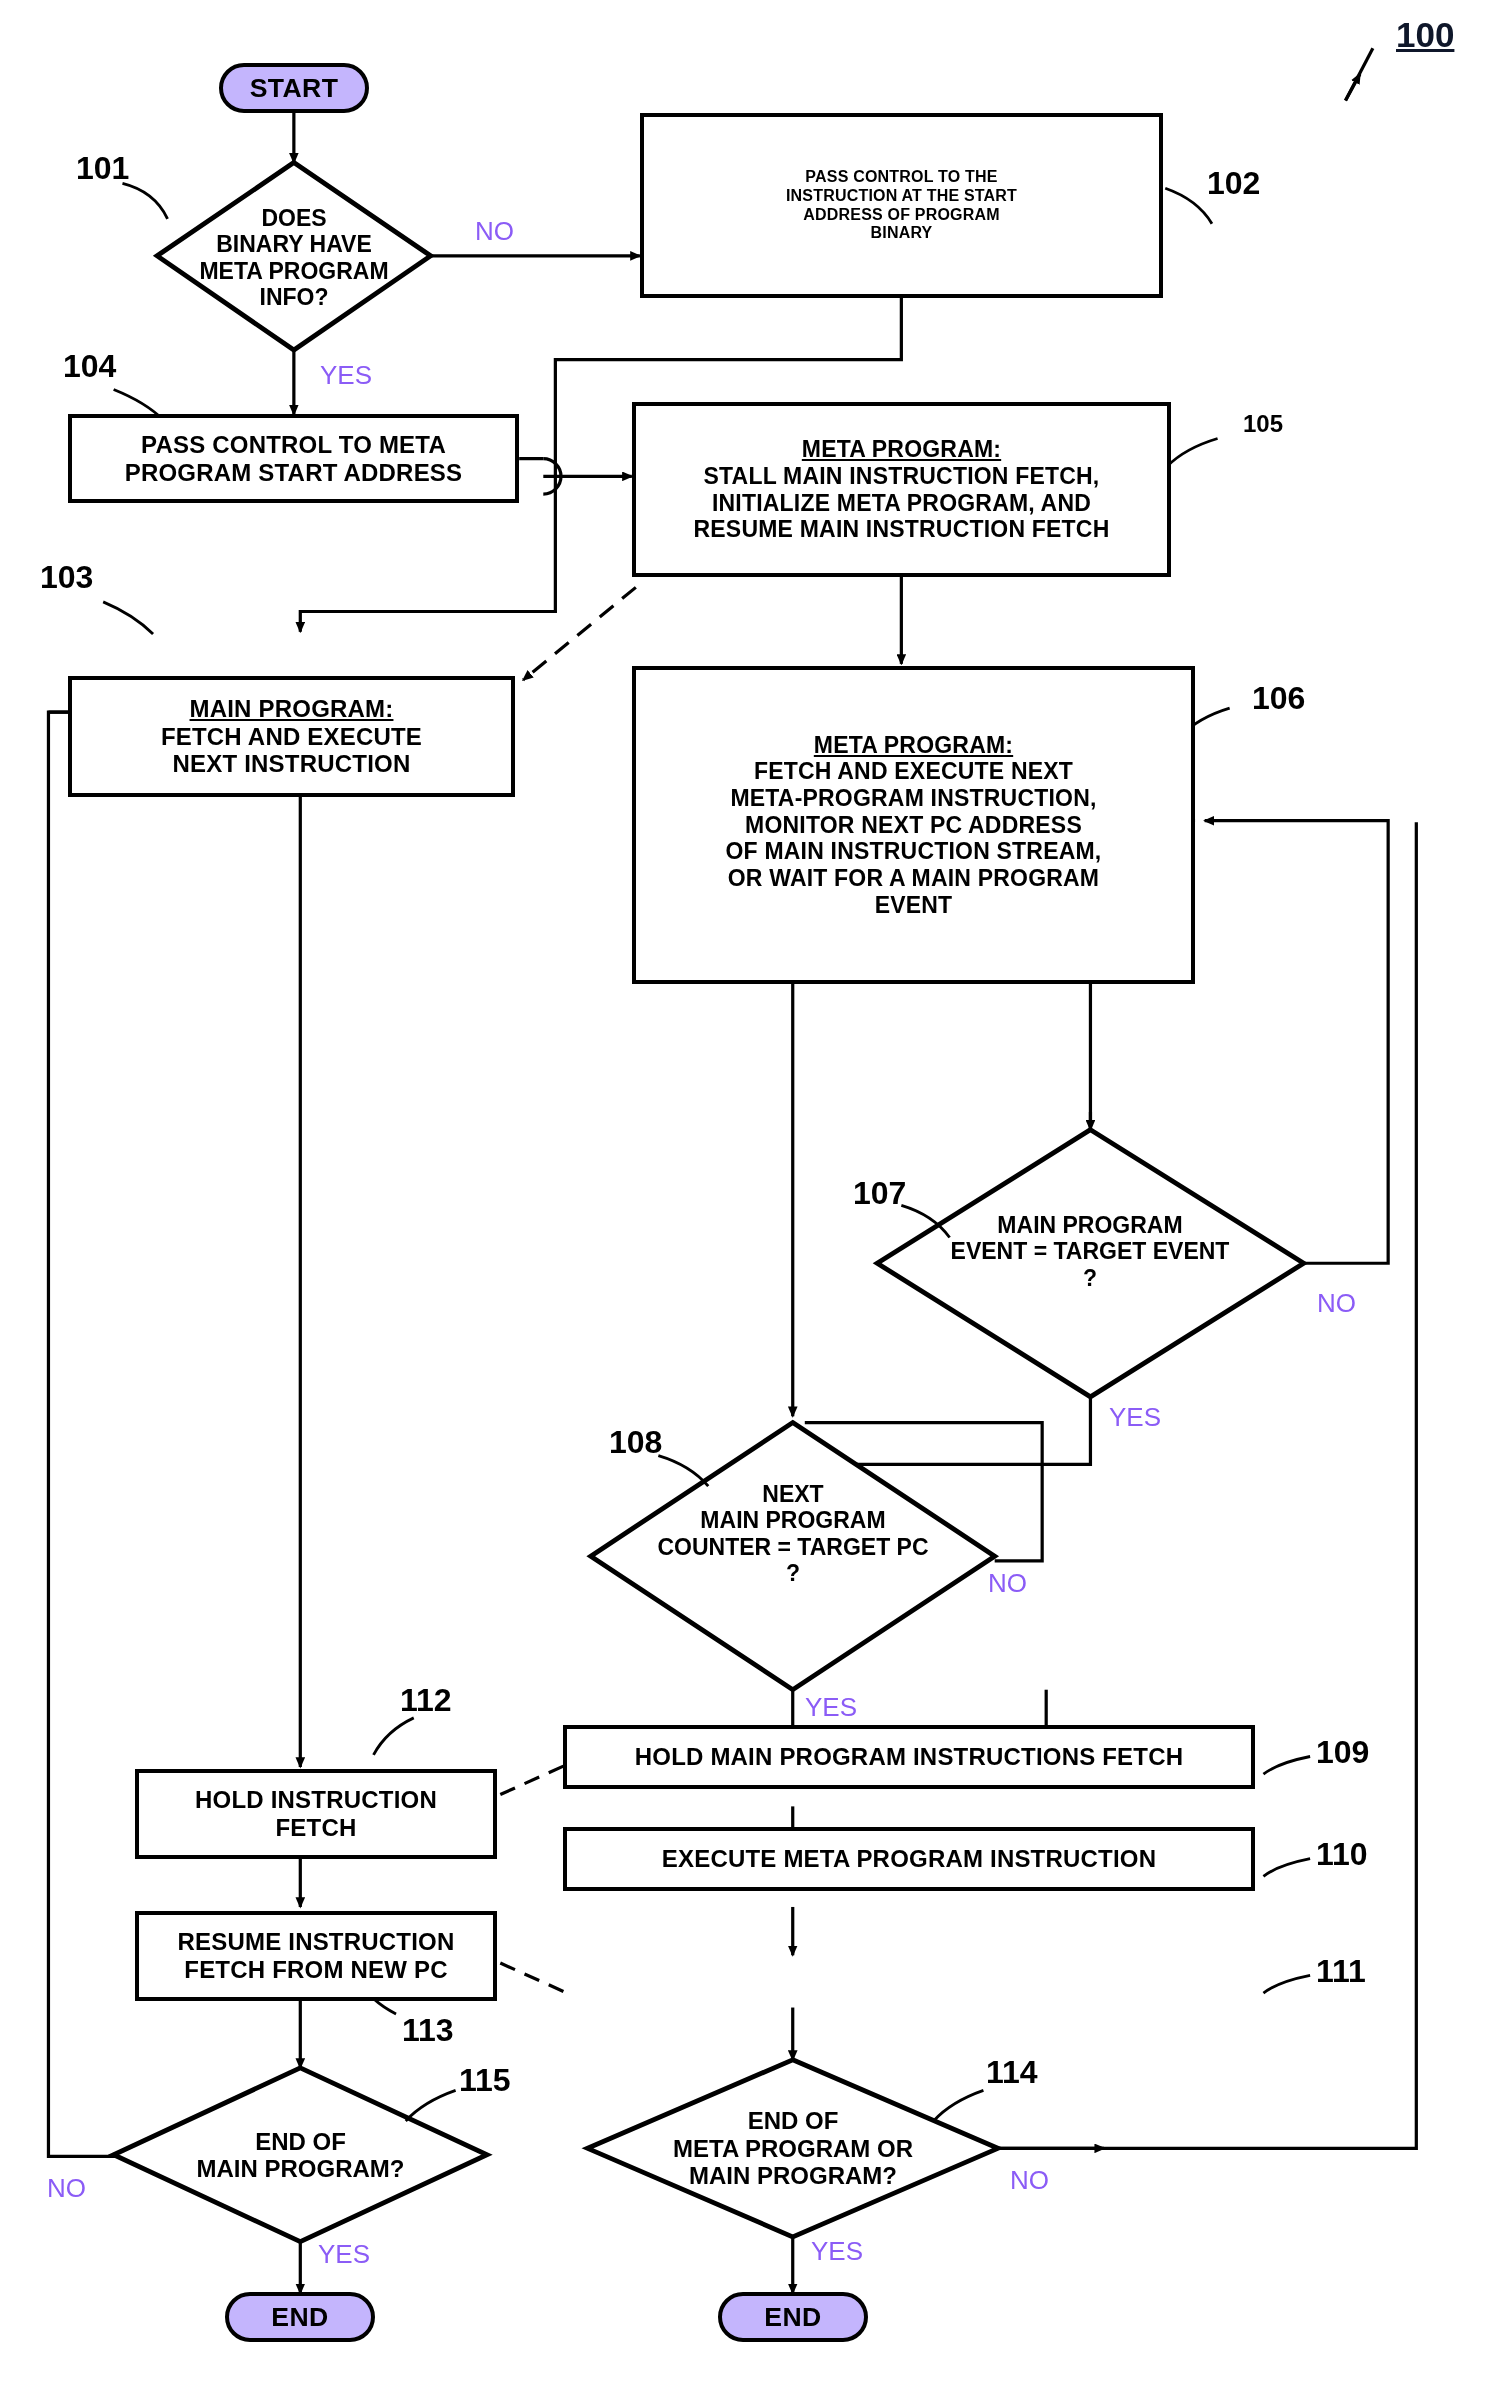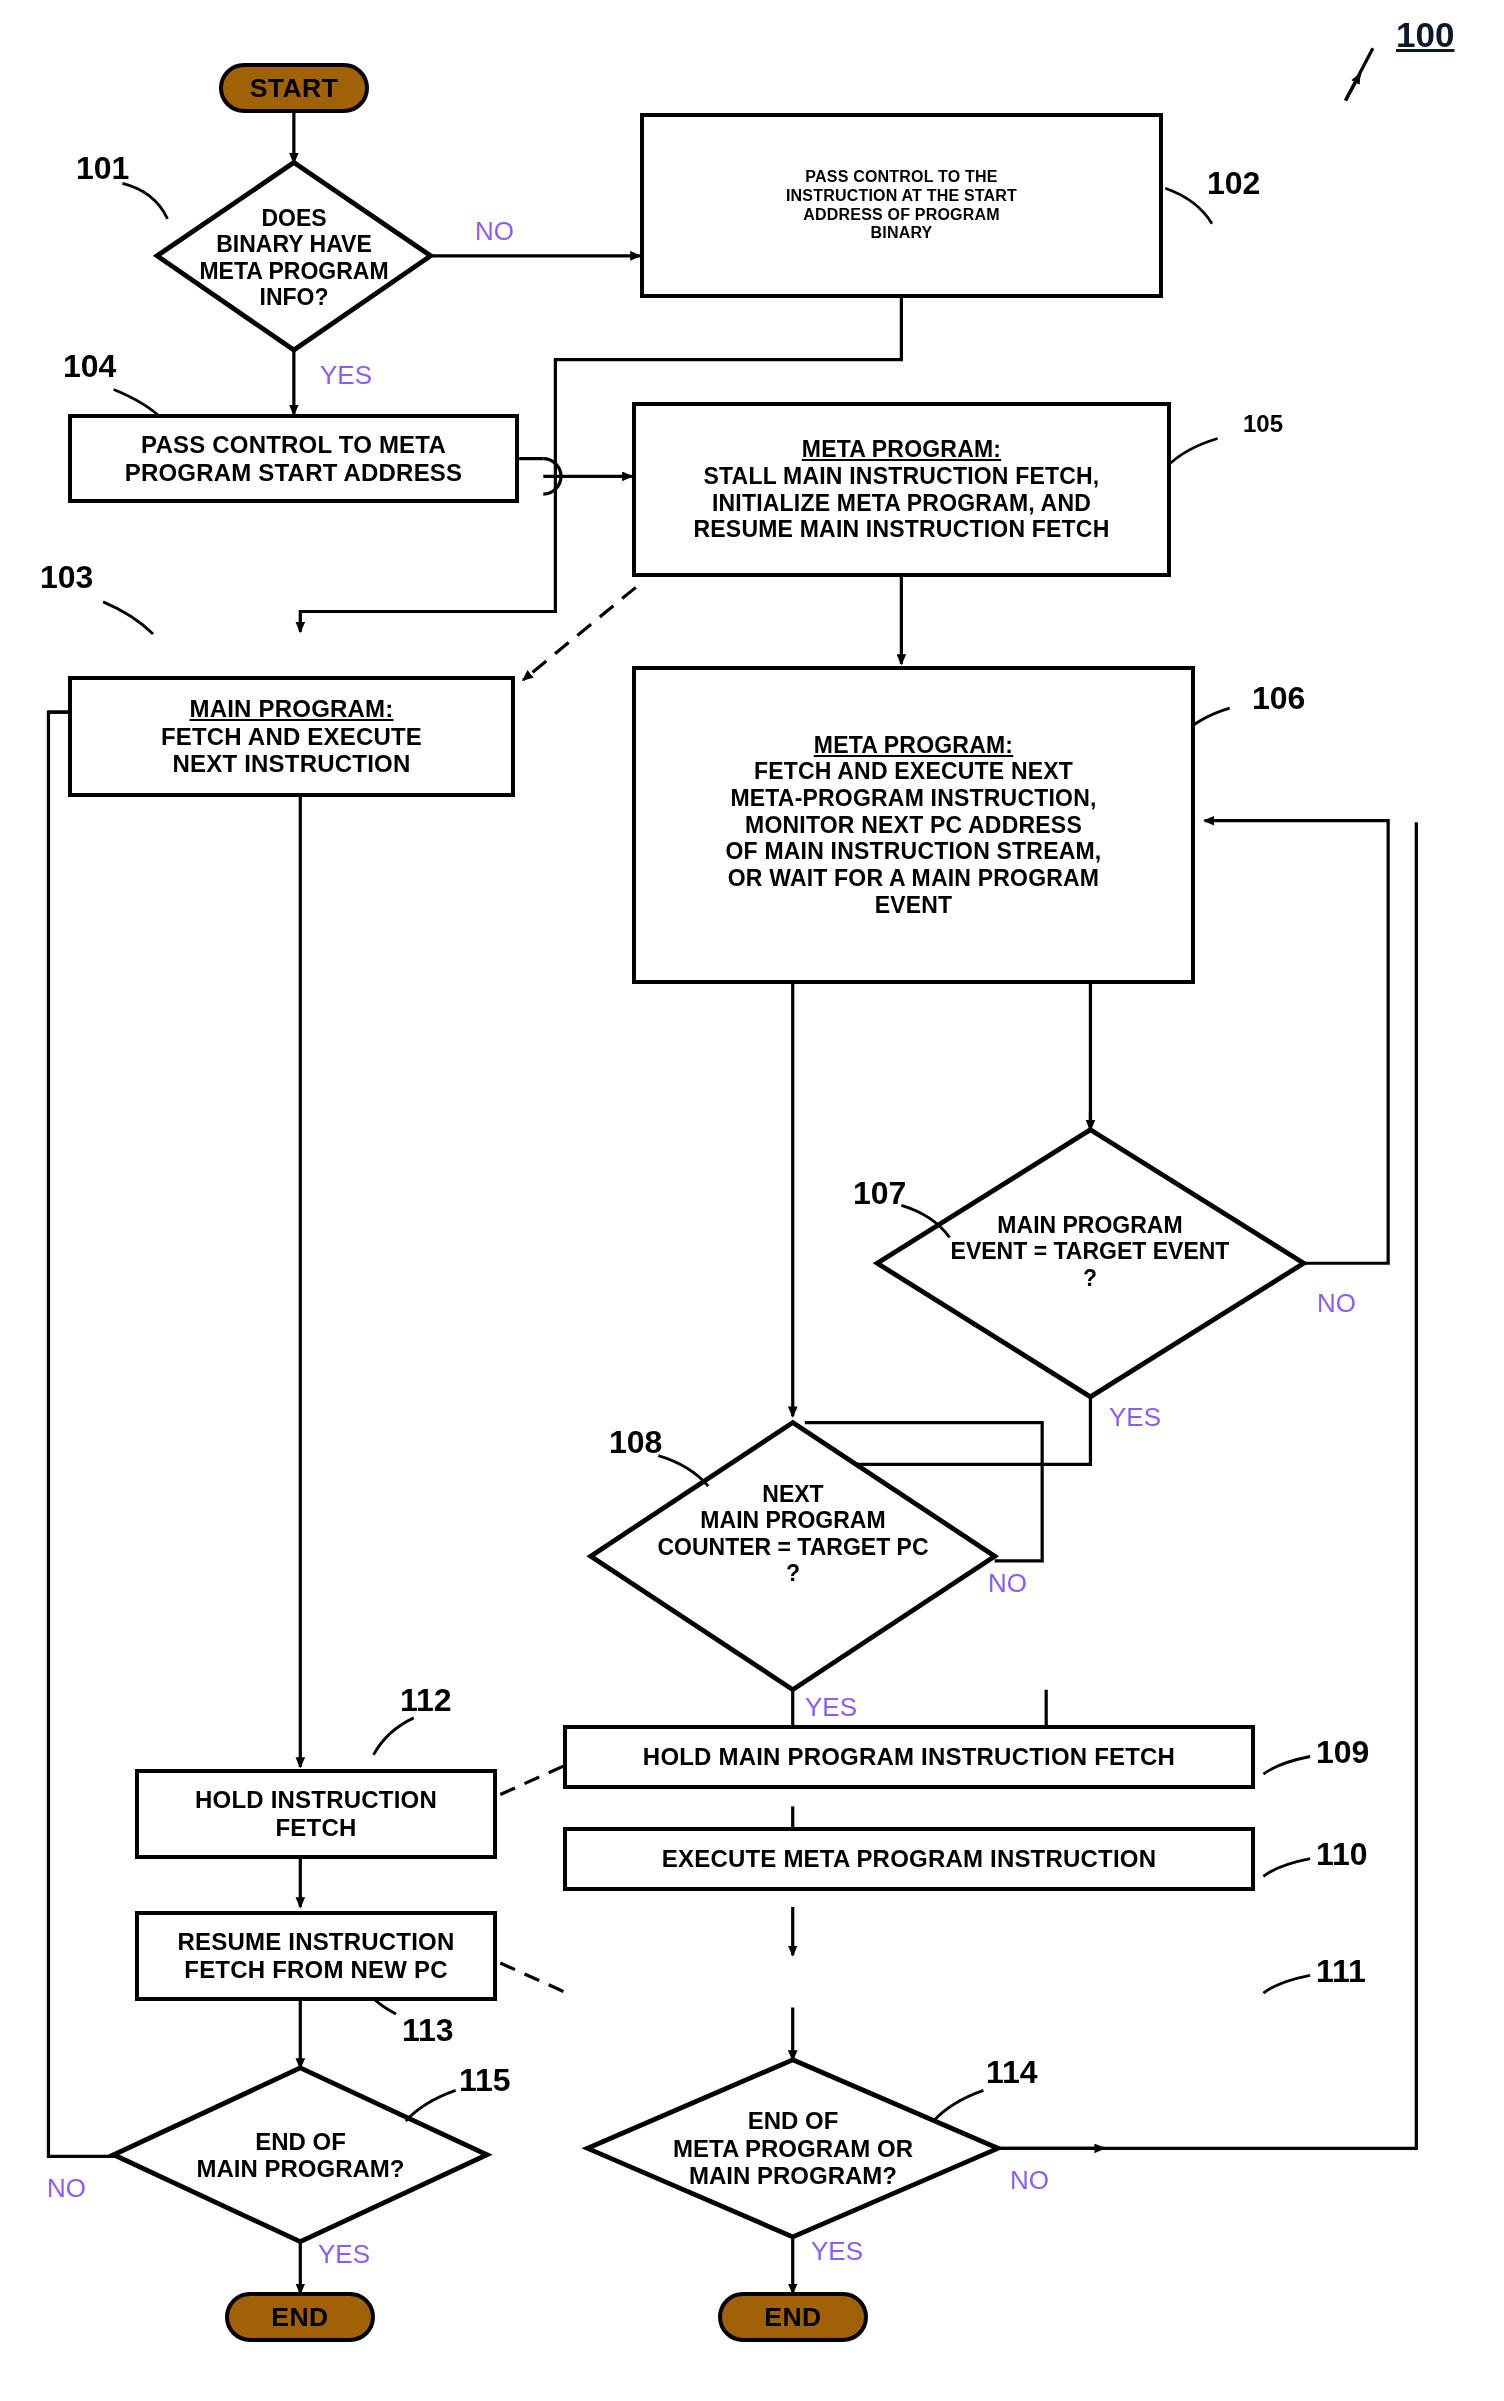--- a/index.html
+++ b/index.html
@@ -2,21 +2,21 @@
 <html style="font-size:13px"><head>
 <meta charset="utf-8">
 <style>
   html,body{margin:0;padding:0;background:#fff;}
   body{font-family:"Liberation Sans", sans-serif;}
   #page{position:relative;width:1505px;height:2401px;background:#fff;overflow:hidden;}
   #svg-layer{position:absolute;left:0;top:0;width:1505px;height:2401px;}
   .node{position:absolute;box-sizing:border-box;display:flex;align-items:center;justify-content:center;text-align:center;color:#000;}
   .proc{border:4px solid #000;background:#fff;}
   .proc .txt{padding:3.2px 6.4px;line-height:1.16;font-weight:700;letter-spacing:0.2px;}
-  .term{border:4.8px solid #000;border-radius:32px;background:#a16207;}
+  .term{border:4.8px solid #000;border-radius:32px;background:#c4b5fd;}
   .term .txt{font-weight:700;letter-spacing:0.4px;}
   .dlabel{position:absolute;display:flex;align-items:center;justify-content:center;text-align:center;font-weight:700;line-height:1.14;color:#000;}
   .ref{position:absolute;font-weight:700;color:#000;font-style:italic;}
   .refn{font-style:normal;}
   .edgelabel{position:absolute;font-weight:400;color:#8b5cf6;}
   .uline{text-decoration:underline;}
   .fig{position:absolute;font-weight:700;text-decoration:underline;color:#0f172a;margin-left:28px;}
 </style>
 </head>
 <body>
@@ -218,21 +218,21 @@
   <div class="node proc" style="left:135px;top:1769px;width:362px;height:90px;">
     <div class="txt" style="font-size:24px;">
       <div>HOLD INSTRUCTION</div>
       <div>FETCH</div>
     </div>
   </div>
   <div class="ref refn" style="left:400px;top:1682px;font-size:32px;">112</div>
 
   <div class="node proc" style="left:563px;top:1725px;width:692px;height:64px;">
     <div class="txt" style="font-size:24px;">
-      <div>HOLD MAIN PROGRAM INSTRUCTION FETCH</div>
+      <div>HOLD MAIN PROGRAM INSTRUCTIONS FETCH</div>
     </div>
   </div>
   <div class="ref refn" style="left:1316px;top:1734px;font-size:32px;">109</div>
 
   <div class="node proc" style="left:563px;top:1827px;width:692px;height:64px;">
     <div class="txt" style="font-size:24px;">
       <div>EXECUTE META PROGRAM INSTRUCTION</div>
     </div>
   </div>
   <div class="ref refn" style="left:1316px;top:1836px;font-size:32px;">110</div>

